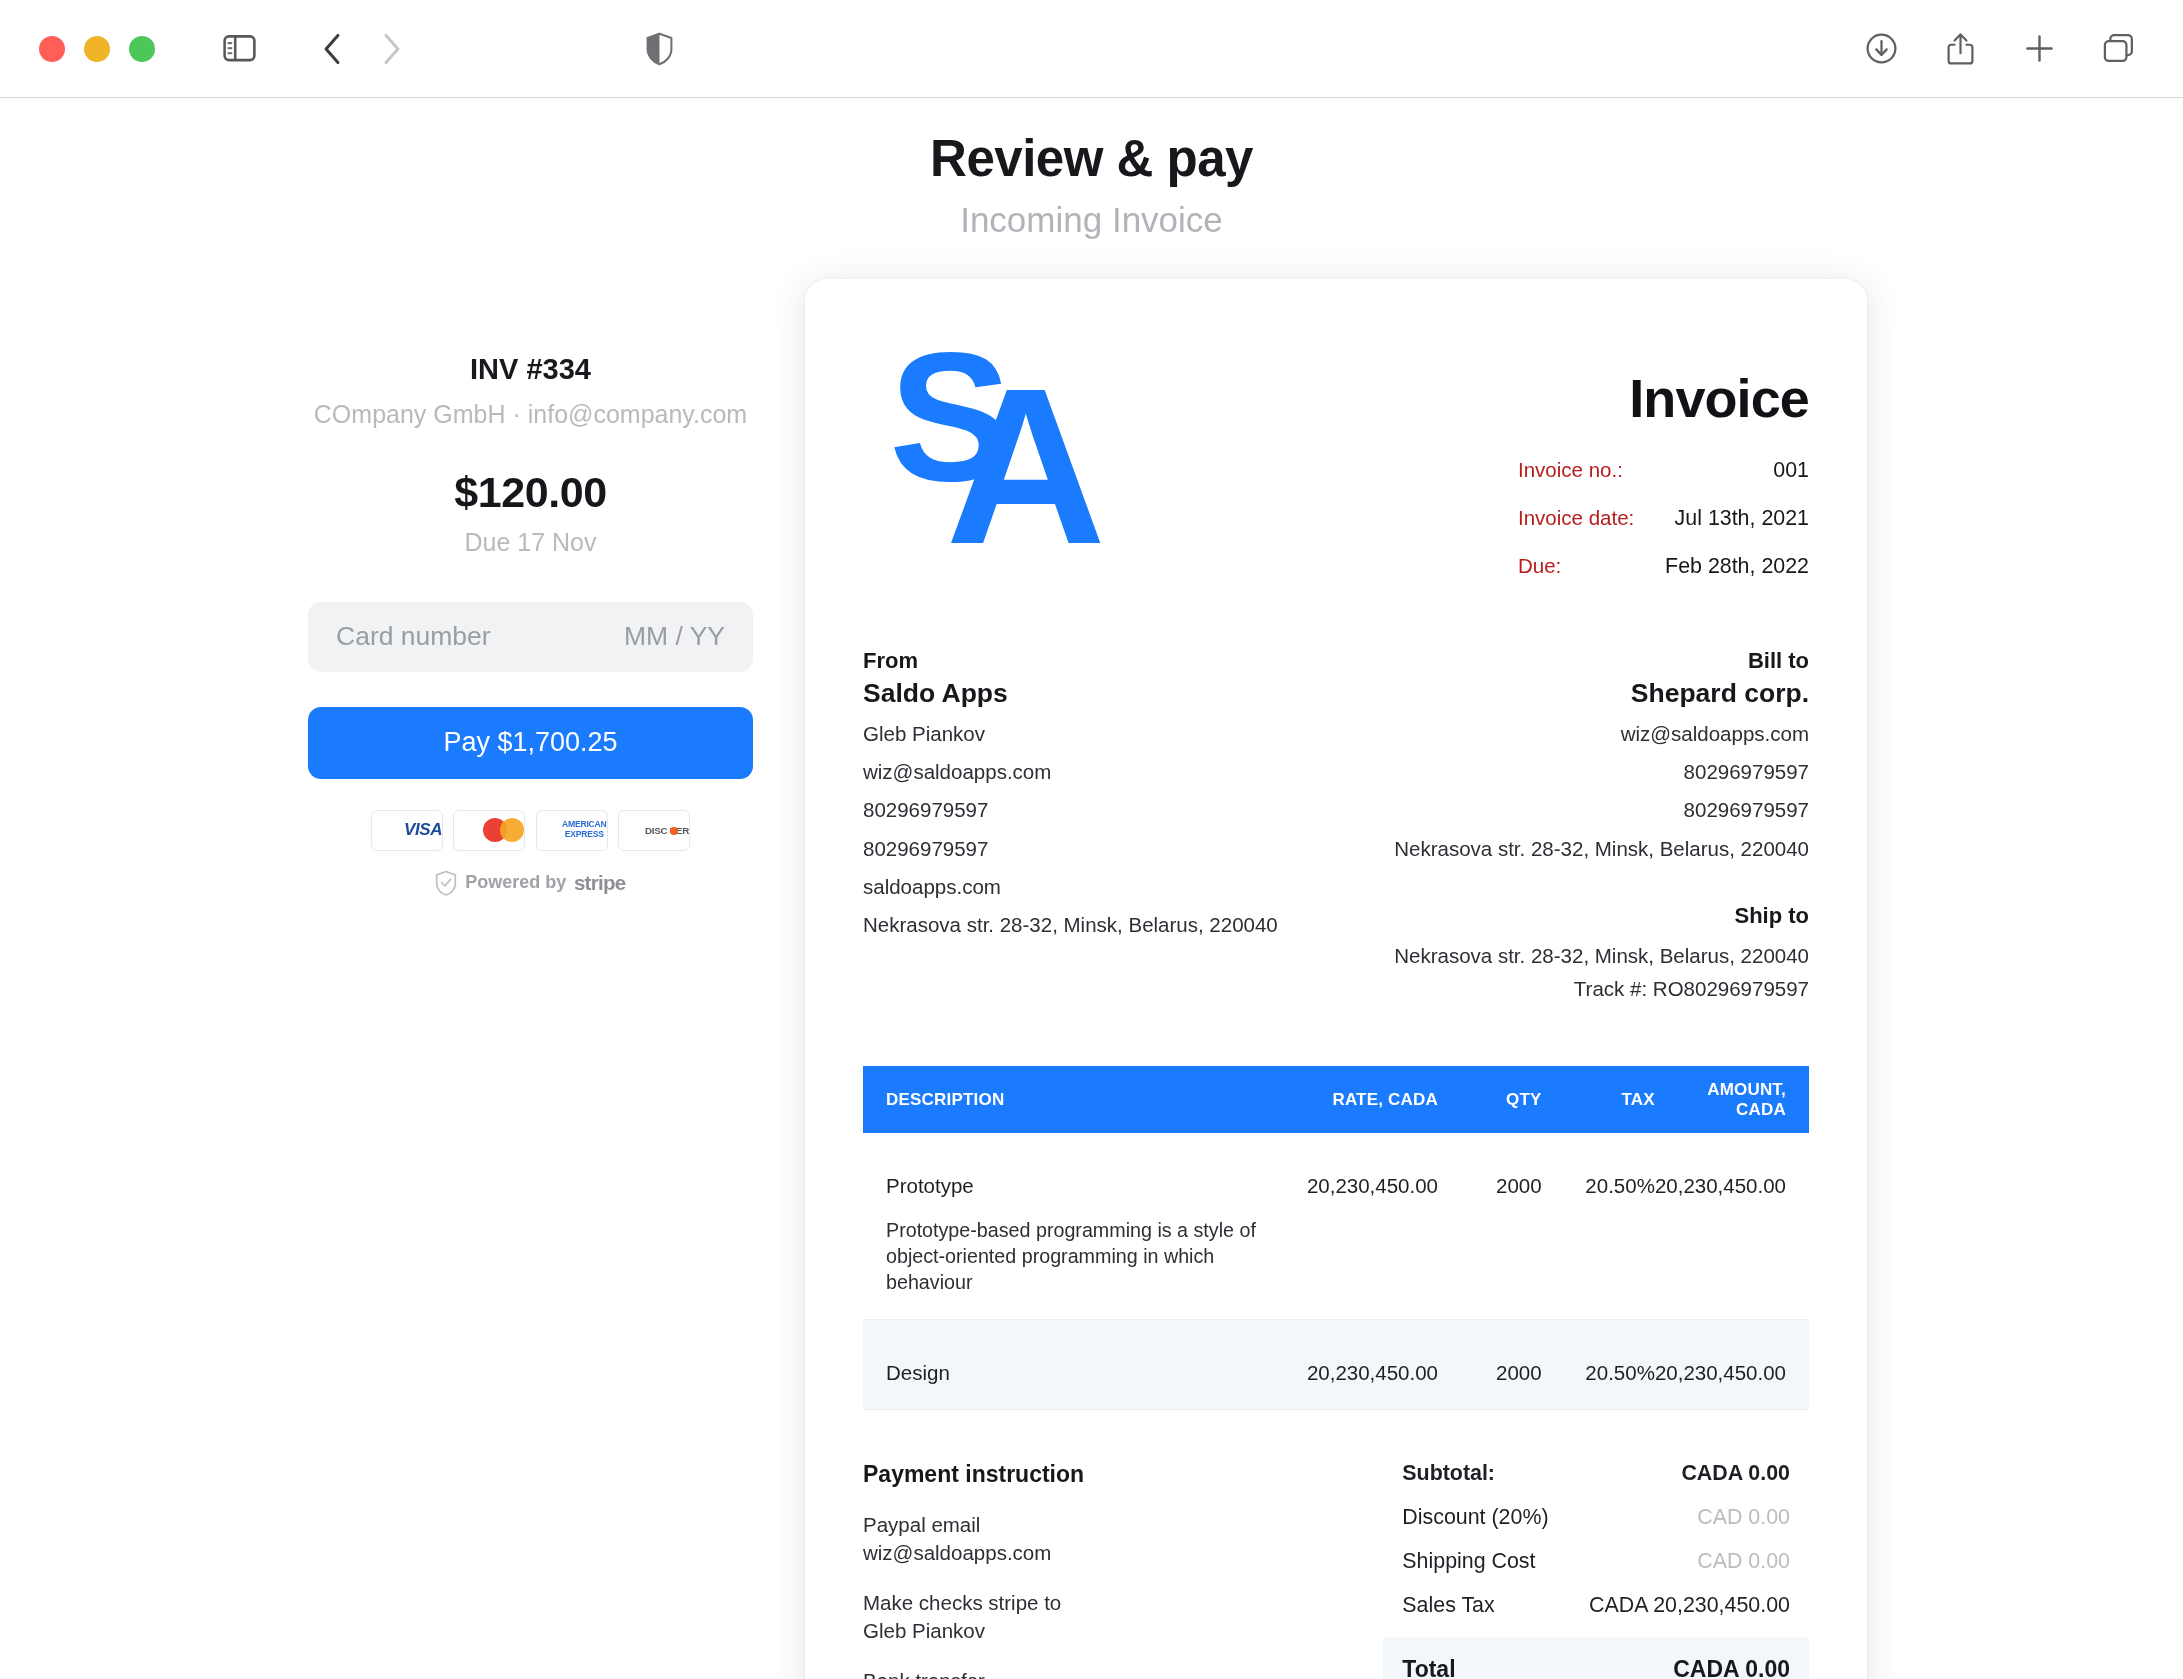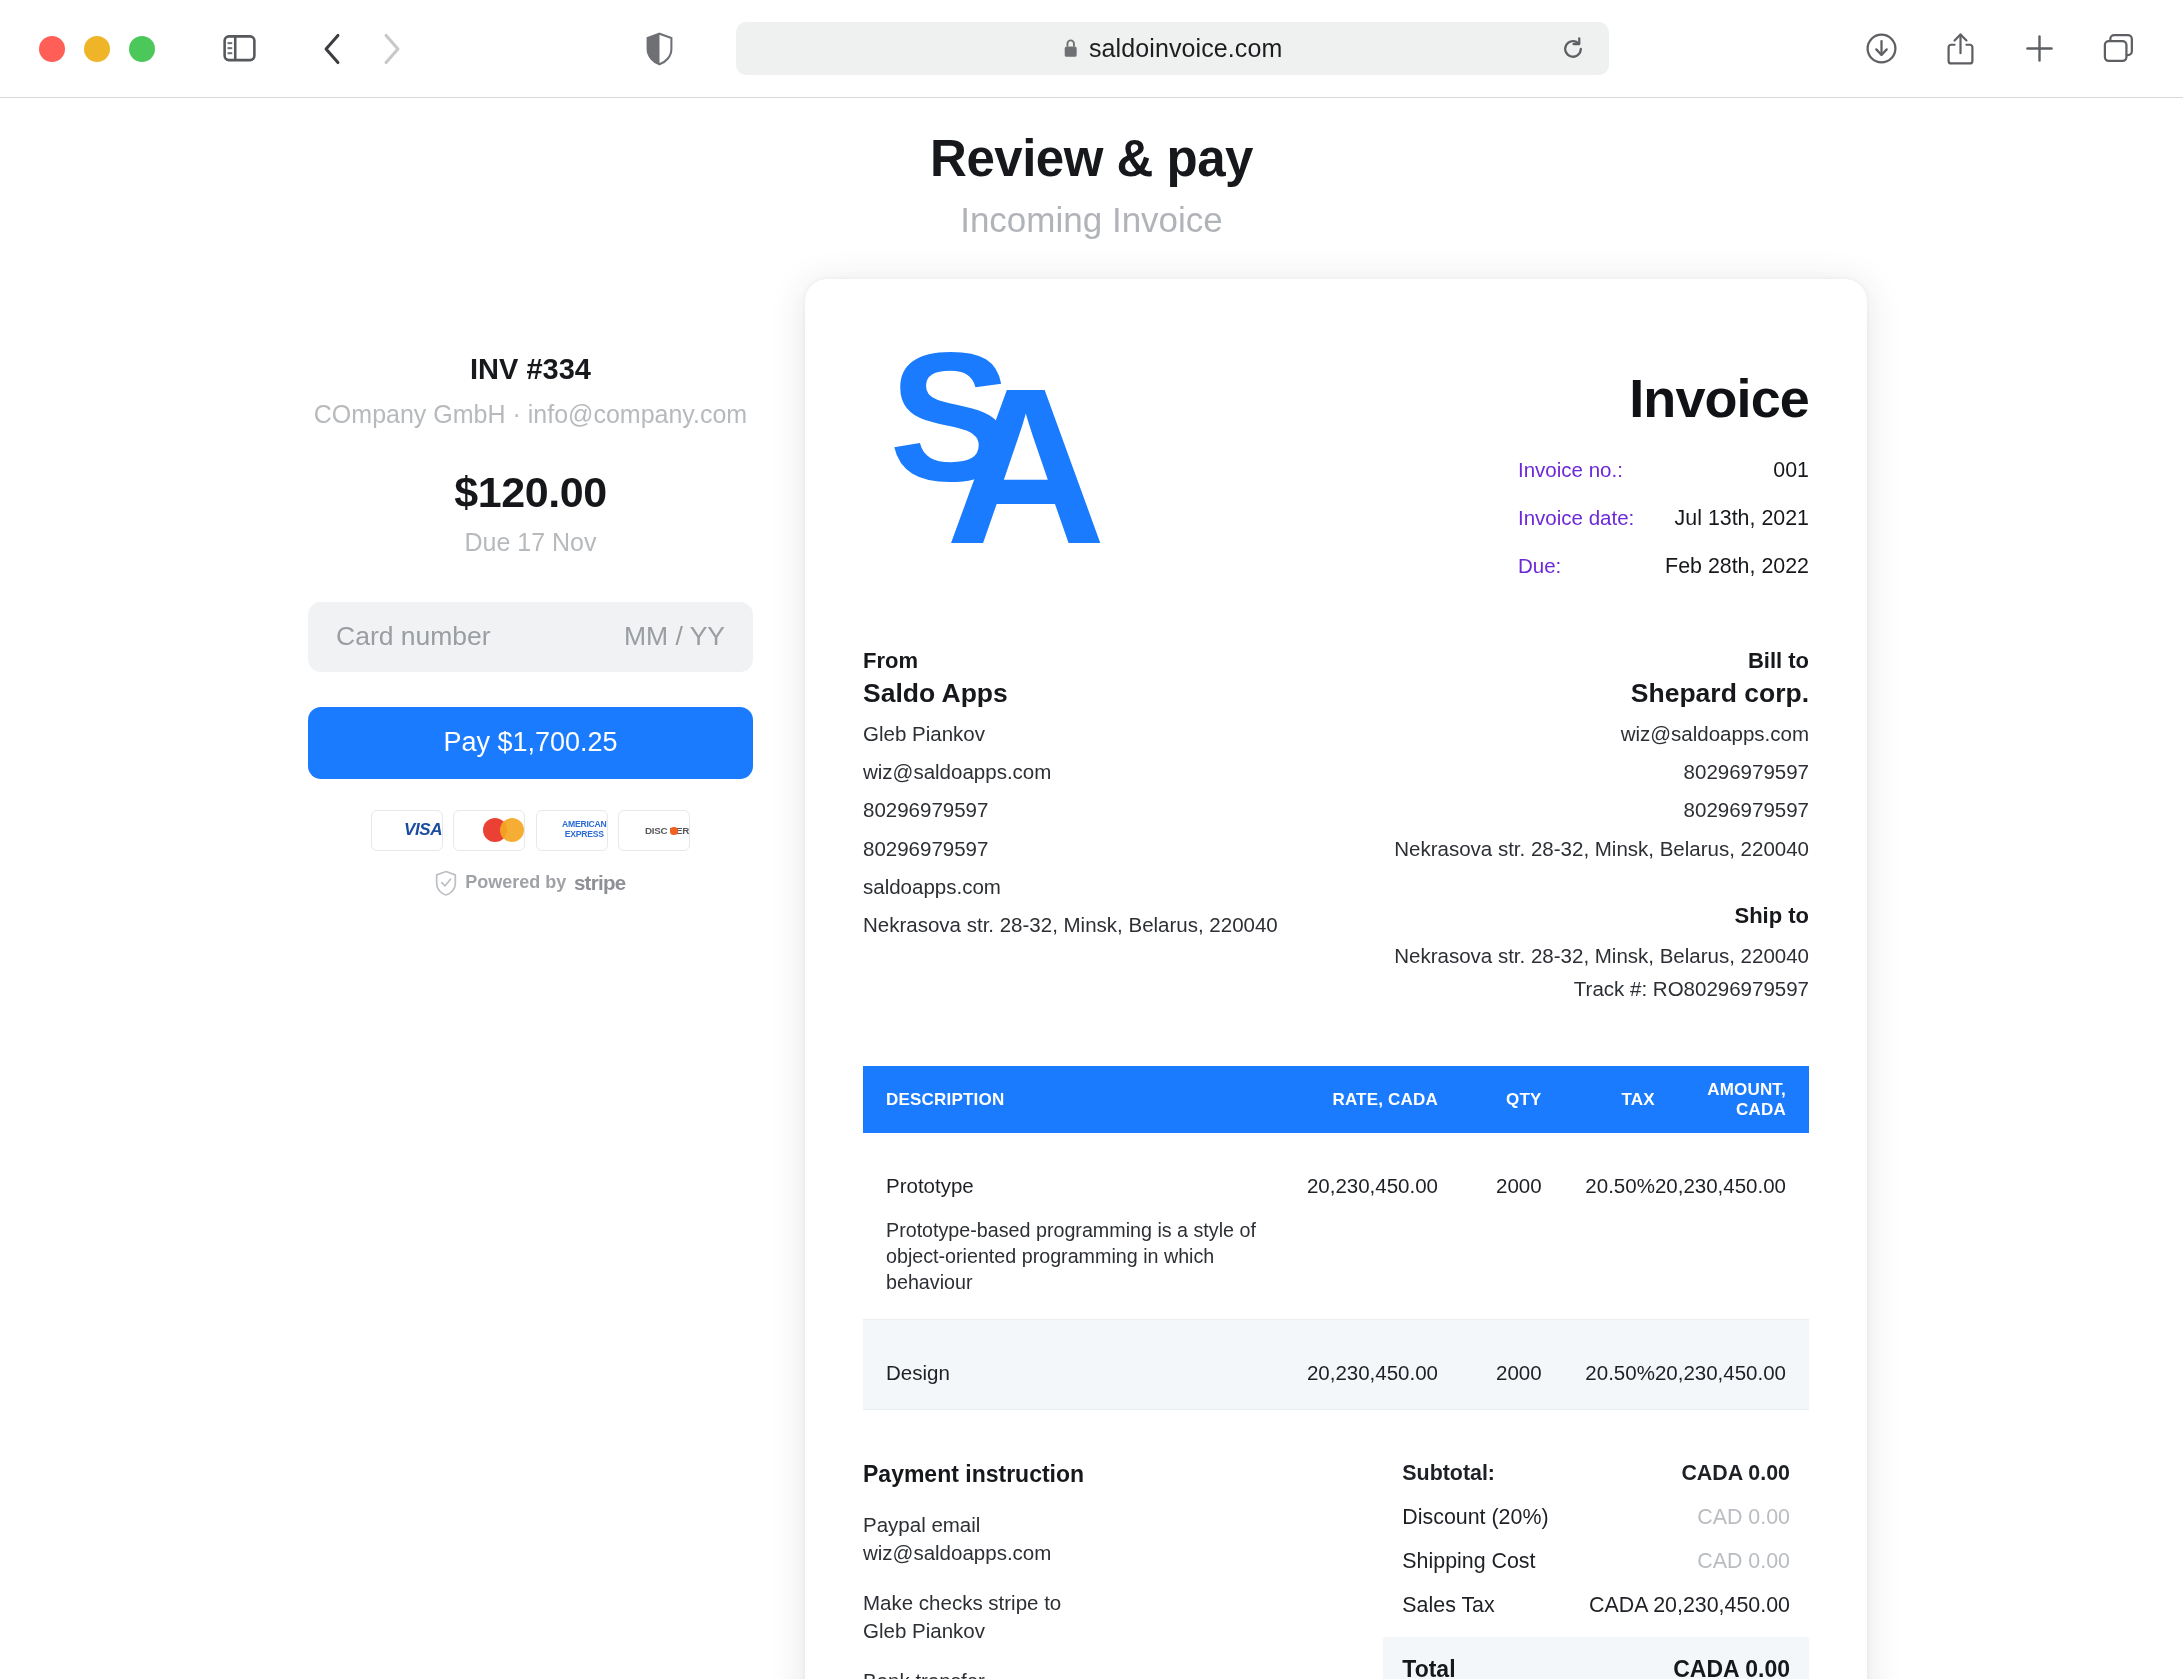--- a/index.html
+++ b/index.html
@@ -119,21 +119,21 @@
     box-shadow: 0 5.1px 36px rgba(36,44,58,0.13), 0 0.9px 4.3px rgba(36,44,58,0.06);
     padding: 45px 58px 0 58px;
     overflow: hidden;
   }
   .inv-top { display: flex; justify-content: space-between; align-items: flex-start; }
   .logo-wrap { width: 231px; height: 214px; position: relative; margin-left: 26px; margin-top: 8.6px;}
   .inv-word { font-size: 54px; font-weight: bold; color: #101216; letter-spacing: -0.9px; margin-top: 43px;}
 
   .meta-rows { margin-top: 29px; }
   .meta-row { display: flex; justify-content: flex-end; align-items: baseline; margin-bottom: 23px; }
-  .meta-label { font-size: 20.5px; color: #6d28d9; margin-right: auto; }
+  .meta-label { font-size: 20.5px; color: #b91c1c; margin-right: auto; }
   .meta-value { font-size: 21.4px; color: #16181c; font-weight: 500; }
   .meta-block { width: 291px; }
 
   .parties { display: flex; justify-content: space-between; margin-top: 46px; }
   .party { width: 48%; }
   .party.right { text-align: right; }
   .party-label { font-size: 22px; font-weight: bold; color: #16181c; }
   .party-name { font-size: 26.5px; font-weight: bold; color: #16181c; margin-top: 4px; }
   .party-line { font-size: 20.5px; color: #2c2f34; margin-top: 12px; line-height: 1.28; }
 
@@ -213,35 +213,20 @@
   </div>
 
   <div class="chrome-icon shield-btn">
     <svg width="29" height="34" viewBox="0 0 34 40">
       <path d="M17 2 L31 7 V20 C31 29 24 35.5 17 38 C10 35.5 3 29 3 20 V7 Z" fill="#6e7074"></path>
       <path d="M17 2 L31 7 V20 C31 29 24 35.5 17 38 Z" fill="#ffffff"></path>
       <path d="M17 2 L31 7 V20 C31 29 24 35.5 17 38 C10 35.5 3 29 3 20 V7 Z" fill="none" stroke="#6e7074" stroke-width="2.4"></path>
     </svg>
   </div>
 
-  <div class="url-bar">
-    <div class="url-inner">
-      <svg width="15.4" height="20.5" viewBox="0 0 18 24">
-          <rect x="2" y="10" width="14" height="12" rx="2.2" fill="#6e7074"></rect>
-          <path d="M5.2 10 V6.6 A3.8 3.8 0 0 1 12.8 6.6 V10" fill="none" stroke="#6e7074" stroke-width="2.2"></path>
-        </svg>
-      <span class="url-text">saldoinvoice.com</span>
-    </div>
-    <div class="reload-btn">
-      <svg width="26" height="26" viewBox="0 0 30 30">
-          <path d="M24 15 A9 9 0 1 1 21 8.2" fill="none" stroke="#5d5f63" stroke-width="2.6" stroke-linecap="round"></path>
-          <polyline points="22.2,2.6 22.2,9.3 15.6,9.3" fill="none" stroke="#5d5f63" stroke-width="2.6" stroke-linecap="round" stroke-linejoin="round"></polyline>
-        </svg>
-    </div>
-  </div>
 
   <div class="right-icons">
     <div class="chrome-icon">
       <svg width="33" height="33" viewBox="0 0 38 38">
           <circle cx="19" cy="19" r="16" fill="none" stroke="#5d5f63" stroke-width="2.6"></circle>
           <line x1="19" y1="10.5" x2="19" y2="26" stroke="#5d5f63" stroke-width="2.6" stroke-linecap="round"></line>
           <polyline points="13,20 19,26.4 25,20" fill="none" stroke="#5d5f63" stroke-width="2.6" stroke-linecap="round" stroke-linejoin="round"></polyline>
         </svg>
     </div>
     <div class="chrome-icon">

